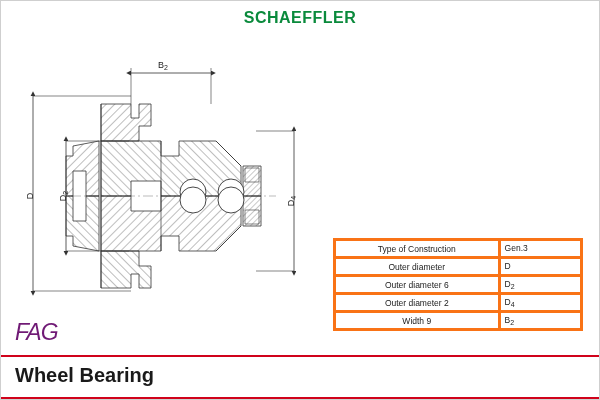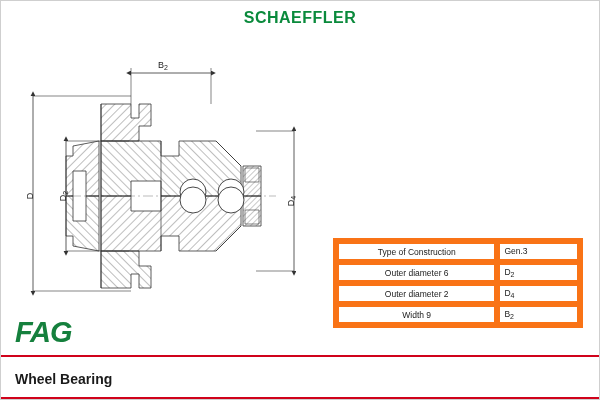--- a/index.html
+++ b/index.html
@@ -55,21 +55,21 @@
   .spec-table {
     position: absolute;
     left: 332px;
     top: 237px;
     width: 250px;
     border-collapse: collapse;
     font-size: 8.5px;
     color: #1a1a1a;
   }
   .spec-table td {
-    border: 6px solid #f97316;
+    border: 3px solid #f97316;
     height: 15px;
     padding: 0 4px;
     line-height: 14px;
   }
   .spec-table td.label {
     width: 168px;
     text-align: center;
   }
   .spec-table td.value {
     width: 78px;
@@ -81,40 +81,40 @@
     position: relative;
     top: 2px;
   }
 
   
   .fag-logo {
     position: absolute;
     left: 14px;
     bottom: 52px;
     font-family: "Liberation Sans", sans-serif;
-    font-size: 29px;
-    font-weight: bold;
+    font-size: 23px;
+    font-weight: normal;
     font-style: italic;
     letter-spacing: -1px;
-    color: #15803d;
+    color: #701a75;
     line-height: 30px;
   }
   .footer-rule {
     position: absolute;
     left: 0;
     bottom: 42px;
     width: 100%;
     height: 2px;
     background: #d0021b;
   }
   .footer-title {
     position: absolute;
     left: 14px;
     bottom: 12px;
-    font-size: 14px;
+    font-size: 20px;
     font-weight: bold;
     color: #1a1a1a;
   }
   .footer-rule-bottom {
     position: absolute;
     left: 0;
     bottom: 0;
     width: 100%;
     height: 2px;
     background: #d0021b;
@@ -223,20 +223,24 @@
     </svg>
   </div>
 
   <table class="spec-table">
     <tbody>
       <tr>
         <td class="label">Type of Construction</td>
         <td class="value"><span>Gen.3</span><sub></sub></td>
       </tr>
       <tr>
+        <td class="label">Outer diameter</td>
+        <td class="value"><span>D</span><sub></sub></td>
+      </tr>
+      <tr>
         <td class="label">Outer diameter 6</td>
         <td class="value"><span>D</span><sub>2</sub></td>
       </tr>
       <tr>
         <td class="label">Outer diameter 2</td>
         <td class="value"><span>D</span><sub>4</sub></td>
       </tr>
       <tr>
         <td class="label">Width 9</td>
         <td class="value"><span>B</span><sub>2</sub></td>

